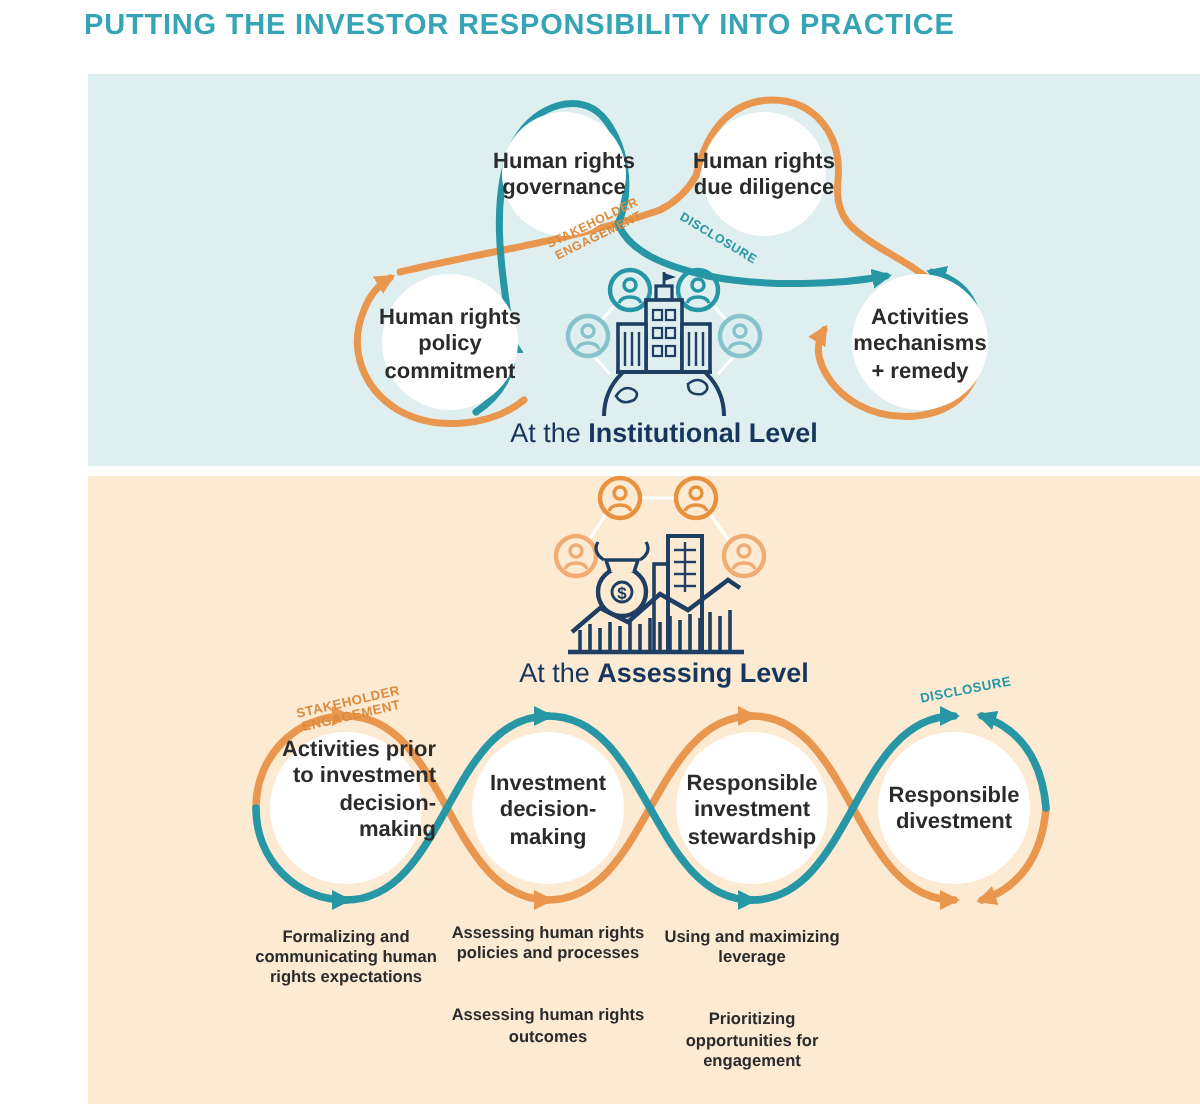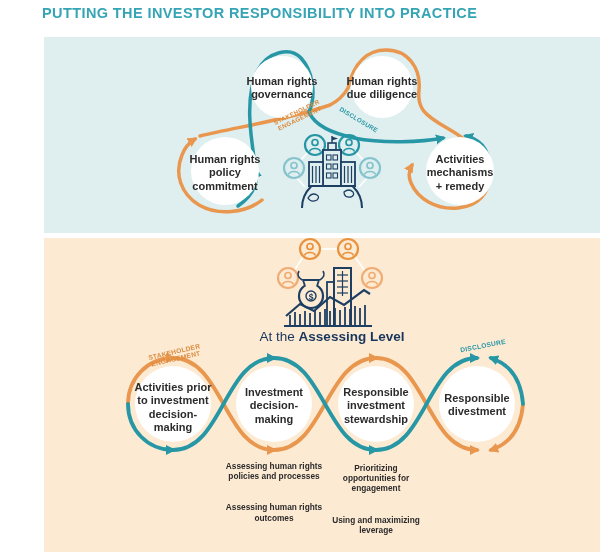--- a/index.html
+++ b/index.html
@@ -215,48 +215,56 @@
   <div class="node-label" style="left:148px;top:153px;width:90px;">Human rights
 policy
 commitment</div>
   <div class="node-label" style="left:383px;top:153px;width:90px;">Activities
 mechanisms
 + remedy</div>
 
   <div class="flow-label orange fl-top" style="left:220px;top:108px;width:92px;transform:rotate(-26deg);">STAKEHOLDER ENGAGEMENT</div>
   <div class="flow-label teal fl-top" style="left:297px;top:116px;width:60px;transform:rotate(31deg);">DISCLOSURE</div>
 
+  <div class="level-title" style="top:209px;">
+    <span>At the </span><span class="lvl-name">Institutional Level</span>
+  </div>
 
   <div class="level-title" style="top:329px;">
     <span>At the </span><span class="lvl-name">Assessing Level</span>
   </div>
 
   <div class="flow-label orange fl-bottom" style="left:97px;top:348px;width:92px;transform:rotate(-13deg);">STAKEHOLDER ENGAGEMENT</div>
   <div class="flow-label teal fl-bottom" style="left:421px;top:342px;width:60px;transform:rotate(-11deg);">DISCLOSURE</div>
 
-  <div class="node-label" style="left:96px;top:381px;width:90px;">Activities prior
+  <div class="node-label" style="left:96px;top:369px;width:90px;text-align:right;">Activities prior
 to investment
 decision-
 making</div>
   <div class="node-label" style="left:197px;top:386px;width:90px;">Investment
 decision-
 making</div>
   <div class="node-label" style="left:299px;top:386px;width:90px;">Responsible
 investment
 stewardship</div>
   <div class="node-label" style="left:400px;top:392px;width:90px;">Responsible
 divestment</div>
 
+  <div class="detail" style="left:85px;top:453px;width:112px;">
+    <p>Formalizing and
+communicating human
+rights expectations</p>
+  </div>
   <div class="detail" style="left:186px;top:451px;width:112px;">
     <p>Assessing human rights
 policies and processes</p>
     <p>Assessing human rights
 outcomes</p>
   </div>
   <div class="detail" style="left:288px;top:453px;width:112px;">
+    <p>Using and maximizing
+leverage</p>
     <p>Prioritizing
 opportunities for
 engagement</p>
-    <p>Using and maximizing
-leverage</p>
   </div>
 
 </div>
 
 </body></html>

